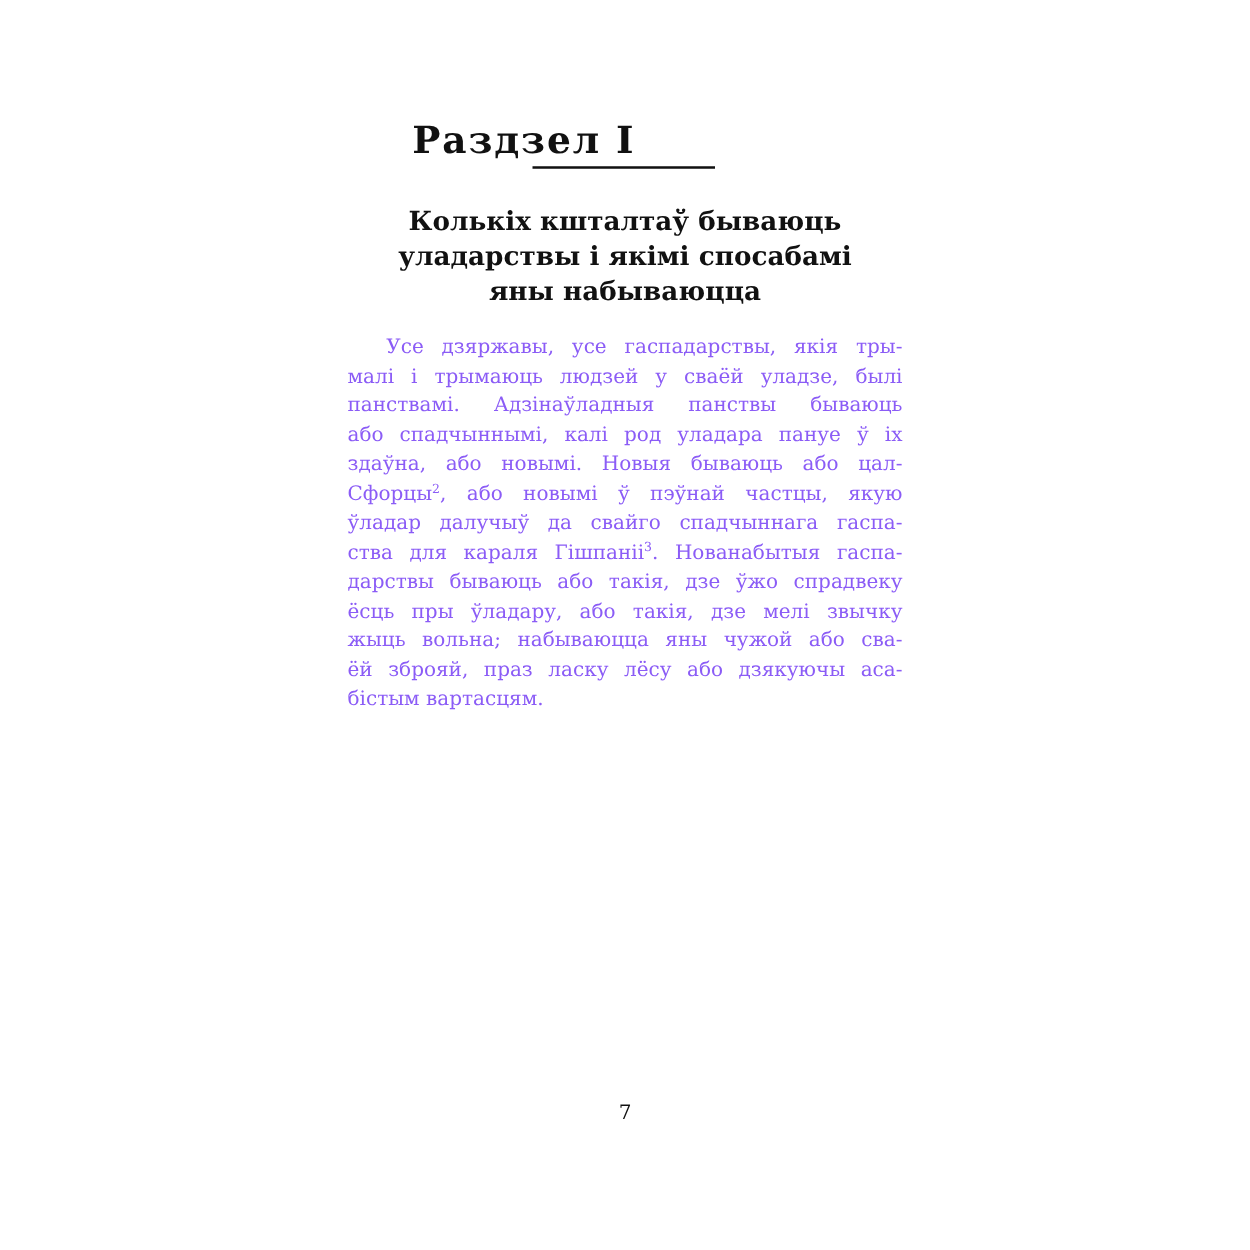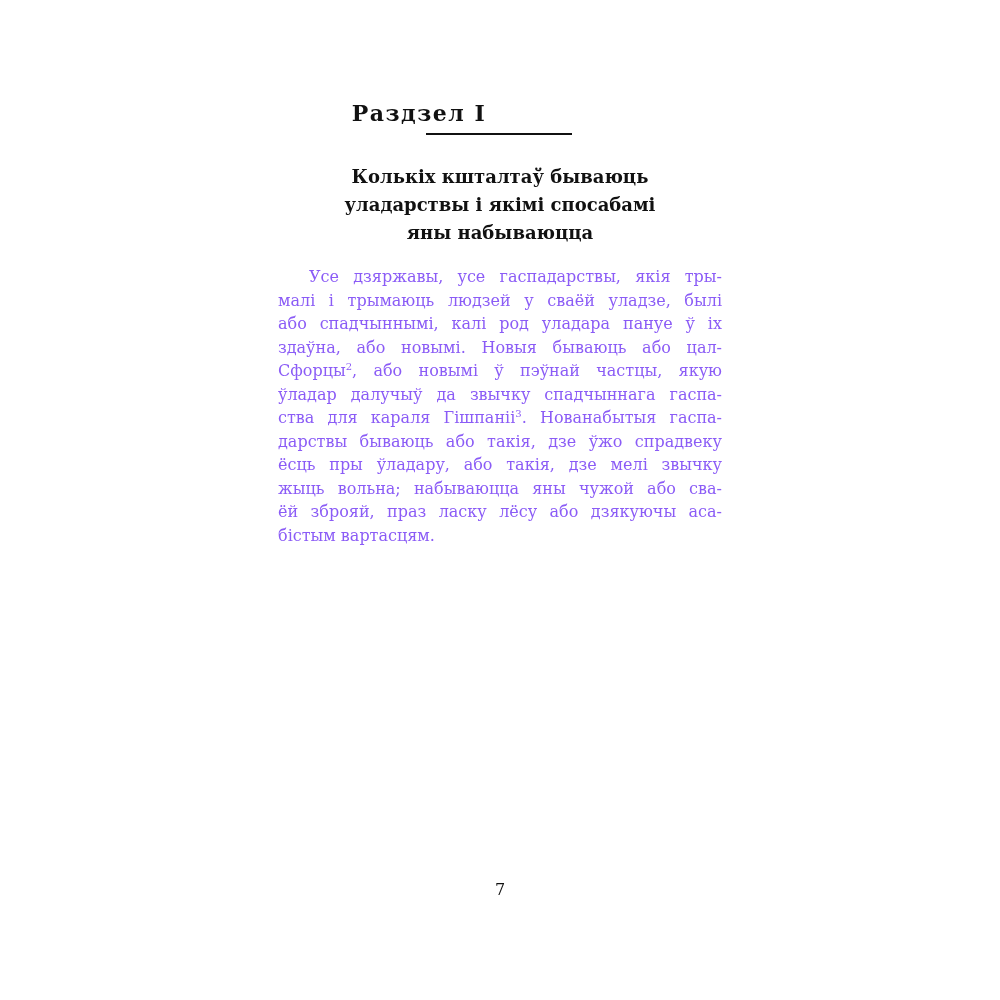--- a/index.html
+++ b/index.html
@@ -22,42 +22,42 @@
       background: #ffffff;
     }
     .section-label {
       position: absolute;
       top: 98px;
       left: 0;
       width: 838px;
       text-align: center;
       font-family: "DejaVu Serif", serif;
       font-weight: bold;
-      font-size: 22px;
+      font-size: 30px;
       letter-spacing: 1.5px;
       line-height: 30px;
       color: #111;
     }
     .section-rule {
       position: absolute;
       top: 133px;
       left: 426px;
       width: 146px;
       height: 0;
       border-top: 2.5px solid #111;
     }
     .chapter-title {
       position: absolute;
       top: 163px;
       left: 0;
       width: 1000px;
       text-align: center;
       font-family: "DejaVu Serif", serif;
       font-weight: bold;
-      font-size: 18px;
+      font-size: 21px;
       line-height: 28px;
       color: #111;
     }
     .chapter-title .tline {
       display: block;
       white-space: nowrap;
     }
     .body-text {
       position: absolute;
       top: 265px;
@@ -108,24 +108,25 @@
 
   <div class="chapter-title">
     <span class="tline">Колькіх кшталтаў бываюць</span>
     <span class="tline">уладарствы і якімі спосабамі</span>
     <span class="tline">яны набываюцца</span>
   </div>
 
   <div class="body-text">
     <span class="bline first">Усе дзяржавы, усе гаспадарствы, якія тры-</span>
     <span class="bline">малі і трымаюць людзей у сваёй уладзе, былі</span>
+    <span class="bline">панствамі. Адзінаўладныя панствы бываюць</span>
     <span class="bline">або спадчыннымі, калі род уладара пануе ў іх</span>
     <span class="bline">здаўна, або новымі. Новыя бываюць або цал-</span>
     <span class="bline"><span>Сфорцы</span><sup>2</sup><span>, або новымі ў пэўнай частцы, якую</span></span>
-    <span class="bline">ўладар далучыў да звычку спадчыннага гаспа-</span>
+    <span class="bline">ўладар далучыў да свайго спадчыннага гаспа-</span>
     <span class="bline"><span>ства для караля Гішпаніі</span><sup>3</sup><span>. Нованабытыя гаспа-</span></span>
     <span class="bline">дарствы бываюць або такія, дзе ўжо спрадвеку</span>
     <span class="bline">ёсць пры ўладару, або такія, дзе мелі звычку</span>
     <span class="bline">жыць вольна; набываюцца яны чужой або сва-</span>
     <span class="bline">ёй зброяй, праз ласку лёсу або дзякуючы аса-</span>
     <span class="bline last">бістым вартасцям.</span>
   </div>
 
   <div class="page-number">7</div>
 

